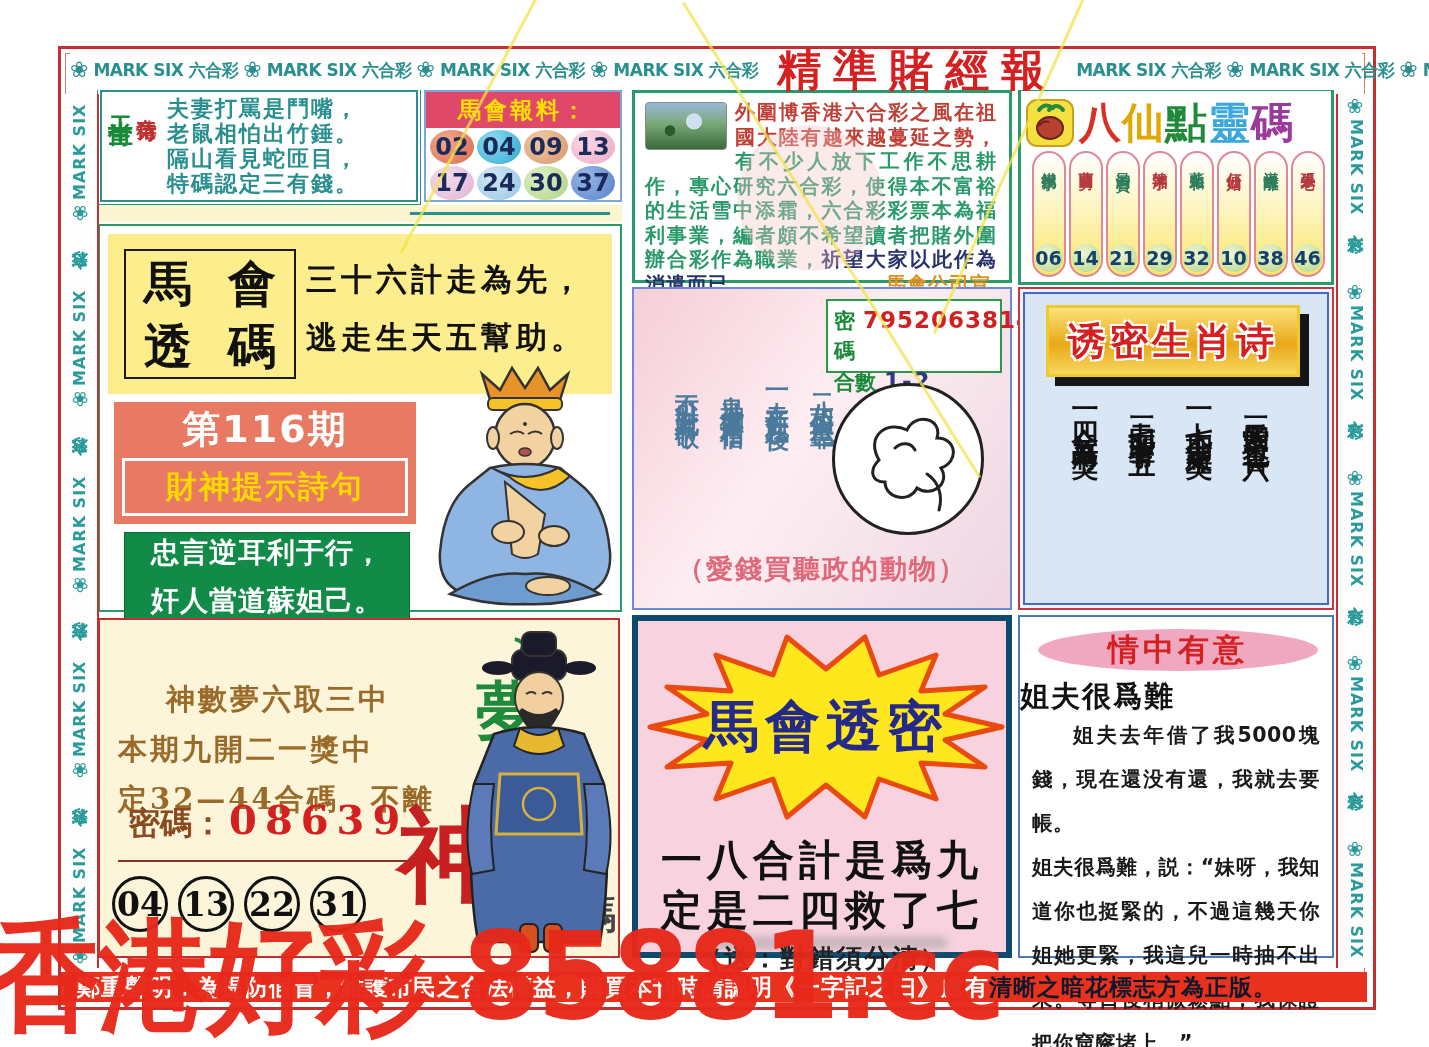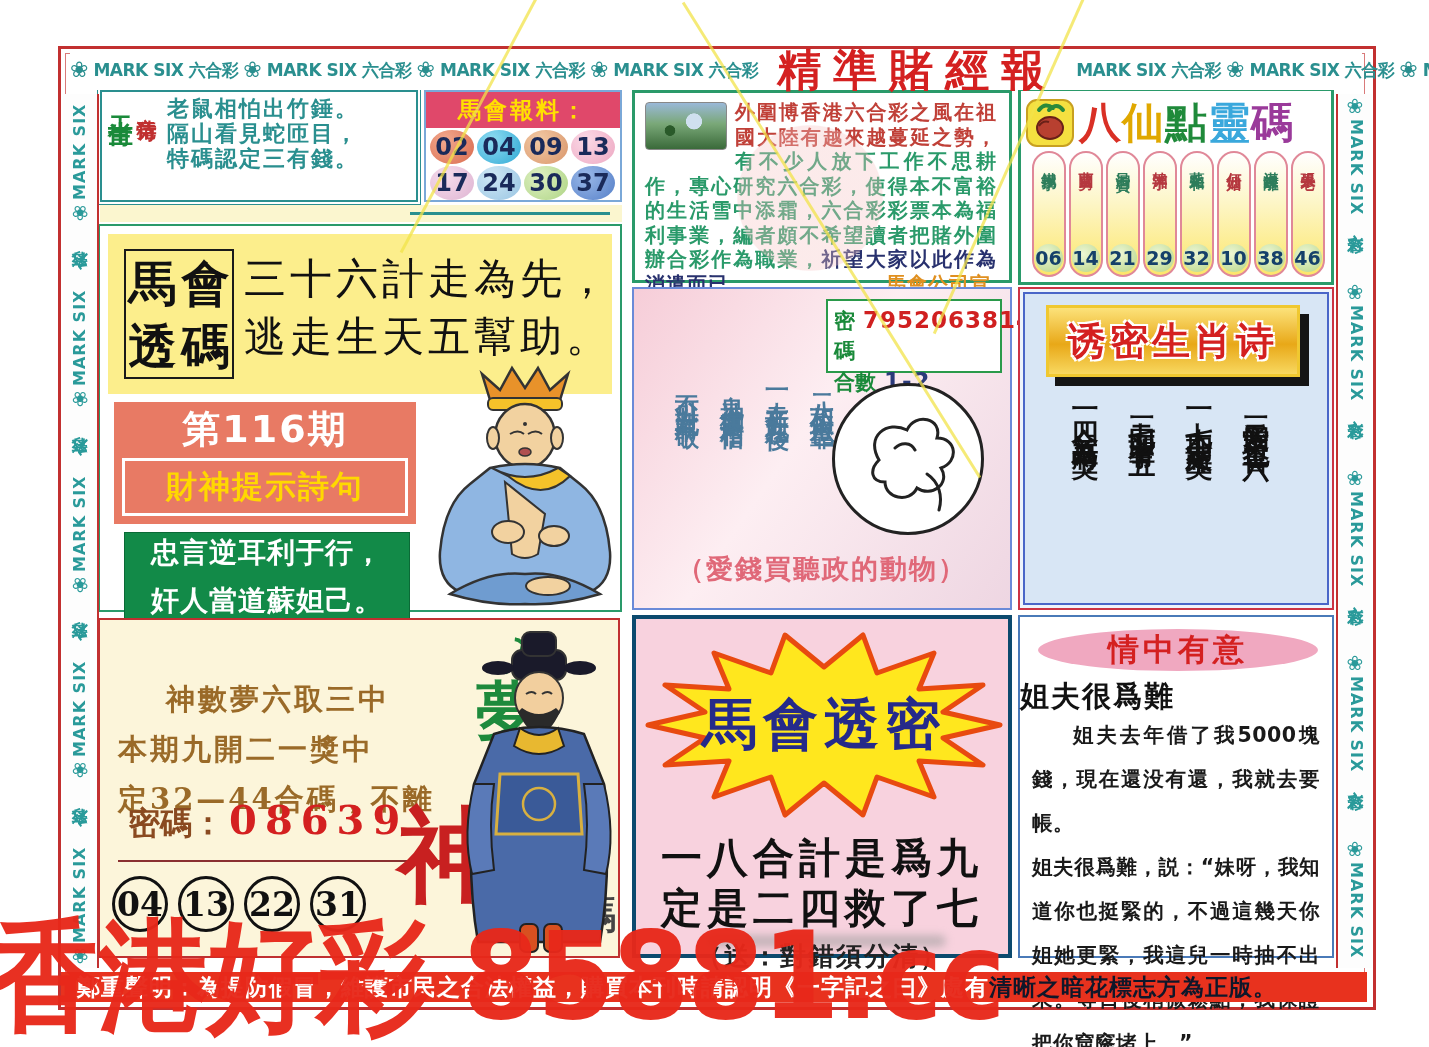--- a/index.html
+++ b/index.html
@@ -51,21 +51,21 @@
   .stripA{left:100px;top:205px;width:522px;height:17px;background:#fbf6cf;overflow:hidden;}
   .stripA:after{content:"";position:absolute;left:310px;top:7px;width:200px;height:3px;background:#2a8f8f;}
 
   
   .boxB{left:98px;top:224px;width:524px;height:388px;border:2px solid #2a9a6a;background:#fff;box-sizing:border-box;}
   .yellow-area{left:8px;top:8px;width:504px;height:160px;background:#fcee8c;display:flex;}
   .label-grid{margin:15px 10px 15px 16px;width:168px;height:126px;border:2px solid #1a1a1a;display:grid;
               grid-template-columns:1fr 1fr;align-items:center;justify-items:center;}
   .label-grid span{font-size:48px;font-weight:bold;color:#111;line-height:1;}
   .ym-lines{flex:1;padding-top:16px;}
-  .ym-lines div{font-size:42px;color:#111;font-weight:normal;letter-spacing:4px;line-height:58px;white-space:nowrap;}
+  .ym-lines div{font-size:31px;color:#111;font-weight:bold;letter-spacing:4px;line-height:58px;white-space:nowrap;}
   .issue-block{left:14px;top:176px;width:302px;height:122px;background:#e87a64;}
   .issue{height:54px;color:#fff;font-size:38px;font-weight:bold;letter-spacing:2px;}
   .hint-banner{margin:2px 8px;height:52px;border:3px solid #fff;color:#ffd800;font-size:31px;font-weight:bold;letter-spacing:2px;}
   .green-poem{left:24px;top:306px;width:284px;height:88px;background:#128a48;border:1px solid #0a6a36;
               flex-direction:column;color:#fff;font-weight:bold;font-size:28px;line-height:40px;letter-spacing:1px;gap:8px;}
 
   
   .boxC{left:98px;top:618px;width:522px;height:340px;border:2px solid #c03030;background:#fcf5da;box-sizing:border-box;}
   .dream-lines{left:18px;top:14px;width:360px;}
   .dream-lines div{color:#9a6a28;font-size:29px;font-weight:bold;line-height:50px;letter-spacing:3px;white-space:nowrap;}
@@ -108,21 +108,21 @@
   .code-box .row{display:flex;align-items:baseline;gap:8px;line-height:30px;}
   .code-box .g{color:#1a8a3a;font-size:21px;font-weight:bold;}
   .code-box .r{color:#d02020;font-size:23px;font-weight:bold;letter-spacing:1px;}
   .code-box .n{color:#2a3a7a;font-size:23px;font-weight:bold;letter-spacing:2px;}
   .xj-poem{left:24px;top:88px;height:214px;writing-mode:vertical-rl;}
   .xj-poem div{color:#4a7a9c;font-weight:bold;font-size:24px;letter-spacing:5px;margin-left:13px;}
   .glyph-circle{left:198px;top:94px;width:152px;height:152px;border:3px solid #222;border-radius:50%;background:#fff;box-sizing:border-box;}
   .xj-caption{left:0;top:262px;width:100%;text-align:center;color:#e06878;font-size:27px;font-weight:bold;letter-spacing:2px;}
 
   
-  .boxF{left:632px;top:615px;width:380px;height:343px;border:4px solid #0c4a6e;background:#f8d2de;box-sizing:border-box;padding-left:29px;}
+  .boxF{left:632px;top:615px;width:380px;height:343px;border:6px solid #0c4a6e;background:#f8d2de;box-sizing:border-box;padding-left:29px;}
   .star-wrap{left:4px;top:6px;width:368px;height:200px;}
   .star-text{left:0;top:0;width:100%;height:100%;color:#252a8a;font-size:55px;font-weight:bold;letter-spacing:6px;}
   .tm-line{width:100%;text-align:center;color:#111;font-weight:bold;font-size:41px;letter-spacing:5px;white-space:nowrap;}
   .tm1{left:0;top:212px;}
   .tm2{left:0;top:262px;}
   .smudge{left:70px;top:316px;width:240px;height:12px;background:#9a9a9a;filter:blur(4px);opacity:.55;border-radius:6px;}
   .tm-cap{left:0;top:320px;width:100%;text-align:center;color:#222;font-size:26px;font-weight:bold;letter-spacing:2px;}
 
   
   .boxG{left:1018px;top:88px;width:316px;height:197px;border:3px solid #2a9a6a;background:#fff;box-sizing:border-box;}
@@ -245,20 +245,21 @@
     <span class="item">
         <span class="fl">❀</span>
         <span>MARK SIX 六合彩</span>
       </span>
   </div>
 
   <div class="abs boxA1">
     <span class="zmain serif">十二生肖</span>
     <span class="zsub serif">竞猜诗</span>
     <div class="zpoem">
+      <div>夫妻打罵是鬥嘴，</div>
       <div>老鼠相怕出竹錘。</div>
       <div>隔山看見蛇匝目，</div>
       <div>特碼認定三有錢。</div>
     </div>
   </div>
 
   <div class="abs boxA2">
     <div class="tips-head ctr">馬會報料：</div>
     <div class="balls">
       <span class="ball b1 ctr">02</span>

